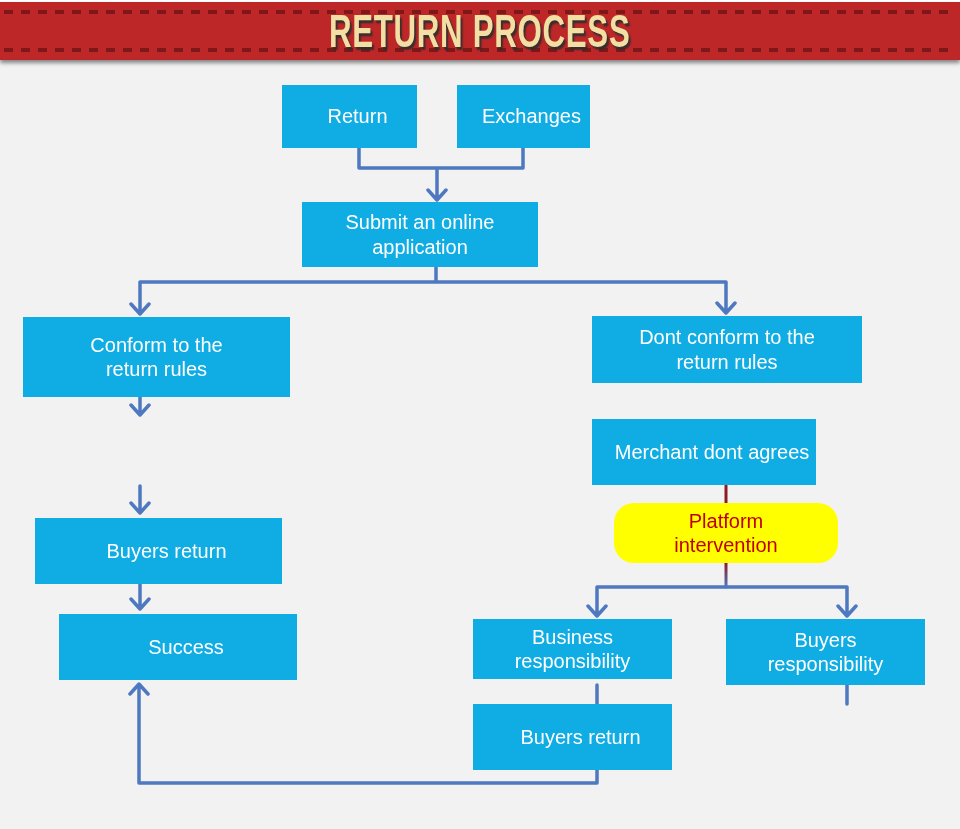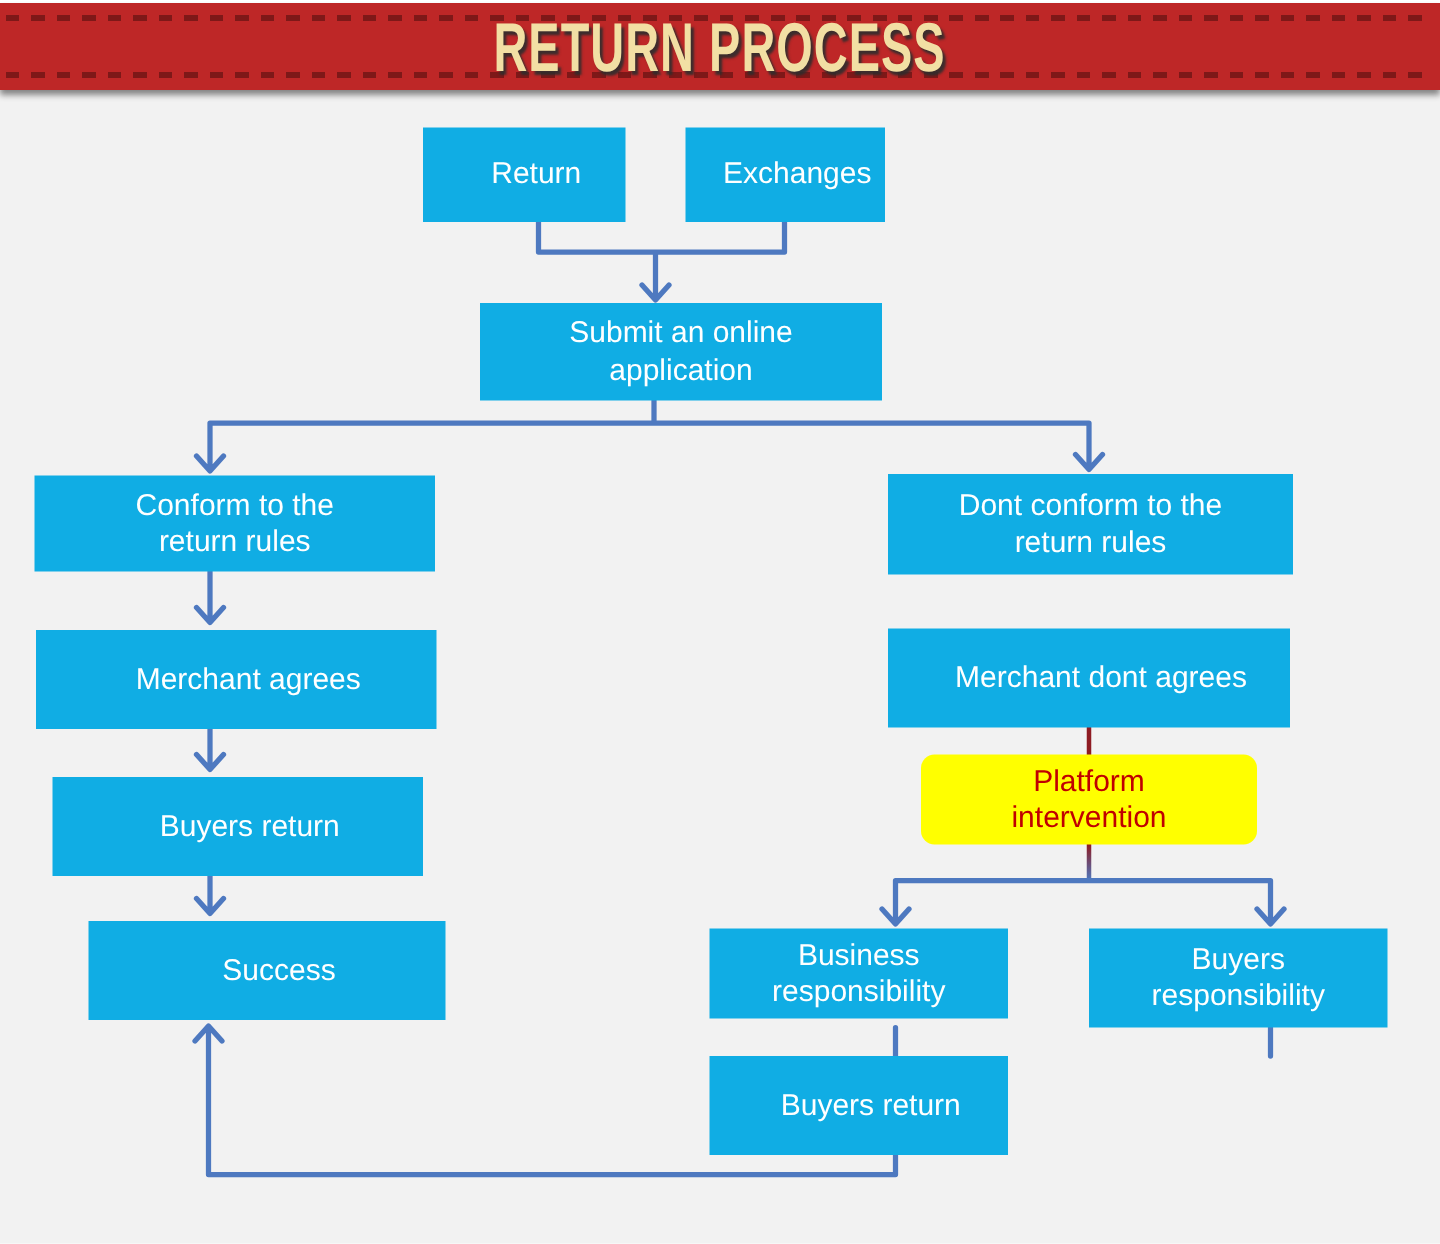--- a/index.html
+++ b/index.html
@@ -31,32 +31,32 @@
   
   .box {
     position:absolute; z-index:2;
     background:#10ADE4; color:#FFFFFF;
     display:flex; align-items:center; justify-content:center;
     text-align:center; font-size:20px; line-height:1.22;
     box-sizing:border-box;
     padding-left:16px;
   }
   .box.yellow {
-    background:#FFFF00; color:#C00000; border-radius:9px;
+    background:#FFFF00; color:#C00000; border-radius:20px;
   }
 
   .b-return    { left:282px; top:85px;  width:135px; height:63px; }
   .b-exchanges { left:457px; top:85px;  width:133px; height:63px; }
-  .b-submit    { left:320px; top:202px; width:268px; height:65px; padding:0 24px; }
-  .b-conform   { left:23px;  top:317px; width:267px; height:64px; padding:2px 50px; }
+  .b-submit    { left:302px; top:202px; width:236px; height:65px; padding:0 24px; }
+  .b-conform   { left:23px;  top:317px; width:267px; height:80px; padding:2px 50px; }
   .b-magree    { left:24px;  top:420px; width:267px; height:66px; }
   .b-breturnL  { left:35px;  top:518px; width:247px; height:66px; }
   .b-success   { left:59px;  top:614px; width:238px; height:66px; }
   .b-dconform  { left:592px; top:316px; width:270px; height:67px; padding:0 28px; }
-  .b-mdagree   { left:592px; top:419px; width:268px; height:66px; }
+  .b-mdagree   { left:592px; top:419px; width:224px; height:66px; }
   .b-platform  { left:614px; top:503px; width:224px; height:60px; padding:0 35px; }
   .b-busresp   { left:473px; top:619px; width:199px; height:60px; padding:0 20px; }
   .b-buyresp   { left:726px; top:619px; width:199px; height:66px; padding:0 20px; }
   .b-breturnR  { left:473px; top:704px; width:199px; height:66px; }
   .b-failure   { left:726px; top:704px; width:199px; height:66px; }
 
   .connector-layer { position:absolute; left:0; top:0; z-index:1; }
 </style>
 </head>
 <body>
@@ -99,21 +99,20 @@
 
     <path d="M597 685 L597 704 M847 685 L847 704" fill="none" stroke="#4E79C0" stroke-width="3.5" stroke-linecap="round"></path>
 
     <path d="M597 770 L597 783 L139 783 L139 687 M130 694 L139 684 L148 694" fill="none" stroke="#4E79C0" stroke-width="3.5" stroke-linecap="round" stroke-linejoin="round"></path>
   </svg>
 
   <div class="box b-return">Return</div>
   <div class="box b-exchanges">Exchanges</div>
   <div class="box b-submit">Submit an online application</div>
   <div class="box b-conform">Conform to the return rules</div>
-  <div class="box b-magree">Merchant agrees</div>
   <div class="box b-breturnL">Buyers return</div>
   <div class="box b-success">Success</div>
   <div class="box b-dconform">Dont conform to the return rules</div>
   <div class="box b-mdagree">Merchant dont agrees</div>
   <div class="box yellow b-platform">Platform intervention</div>
   <div class="box b-busresp">Business responsibility</div>
   <div class="box b-buyresp">Buyers responsibility</div>
   <div class="box b-breturnR">Buyers return</div>
 
 </div>

